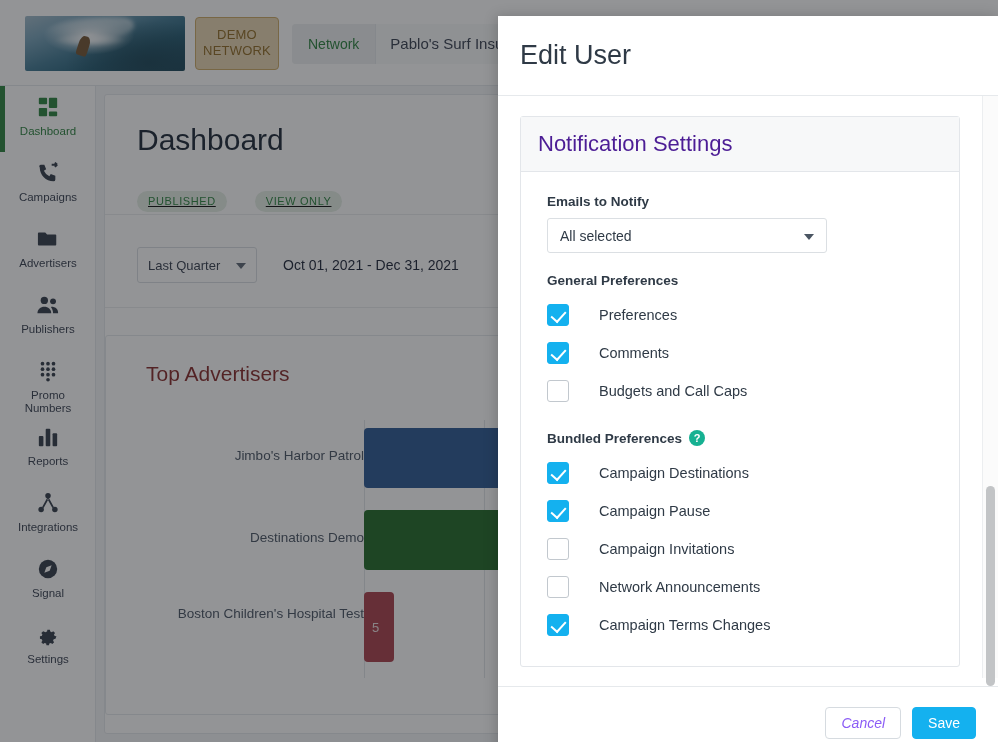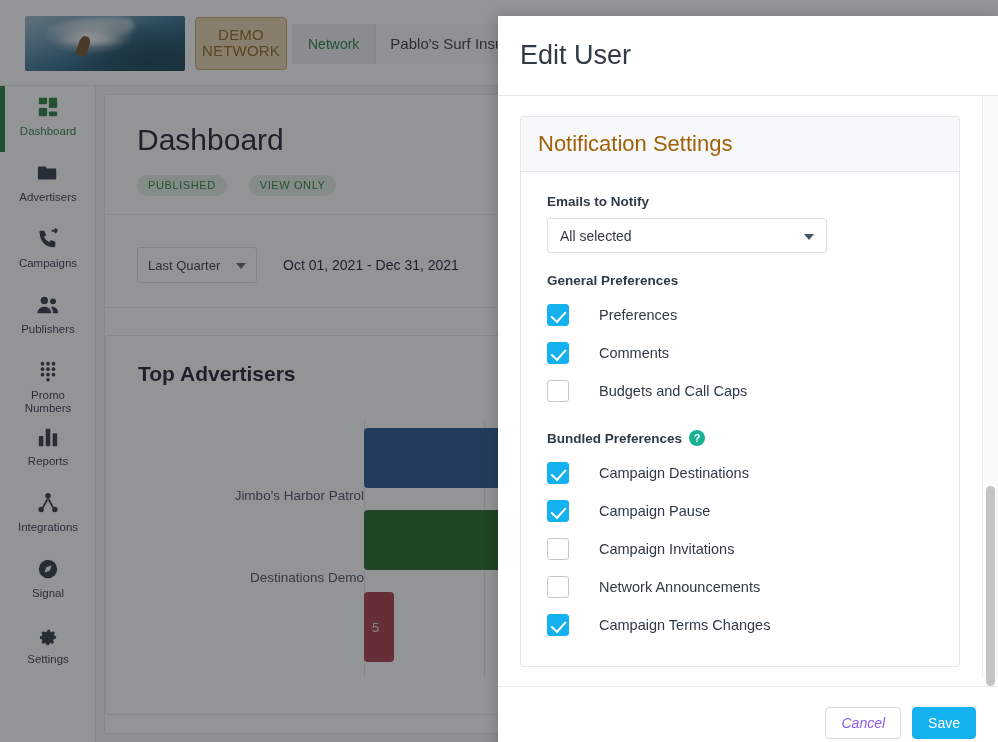--- a/index.html
+++ b/index.html
@@ -67,26 +67,26 @@
     position: absolute;
     left: 18%; top: 30%;
     width: 45%; height: 26%;
     background: radial-gradient(ellipse at 50% 50%, rgba(255,255,255,.85), rgba(255,255,255,0) 70%);
     filter: blur(1.5px);
   }
 
   .demo-badge {
     position: absolute;
     left: 195px; top: 17px;
-    width: 92px; height: 53px;
+    width: 84px; height: 53px;
     border: 1px solid #c9a45c;
     border-radius: 4px;
     background: #e6d2ad;
     color: #8a6318;
-    font-size: 15px;
+    font-size: 13px;
     line-height: 16px;
     letter-spacing: .2px;
     text-align: center;
     padding-top: 9px;
   }
 
   .tabgroup {
     position: absolute;
     left: 292px; top: 24px;
     height: 40px;
@@ -169,21 +169,21 @@
     background: #ffffff;
     border: 1px solid #e3e6ea;
     border-radius: 3px;
   }
   .page-title {
     position: absolute;
     left: 32px; top: 28px;
     font-size: 30px;
     color: #0e1b2b;
   }
-  .pills { position: absolute; left: 32px; top: 80px; display: flex; gap: 22px; }
+  .pills { position: absolute; left: 32px; top: 96px; display: flex; gap: 28px; text-decoration: underline; }
   .pill {
     height: 21px; line-height: 21px;
     padding: 0 11px;
     border-radius: 11px;
     background: #e2ece3;
     color: #1f7a33;
     font-size: 11px;
     letter-spacing: .6px;
   }
   .divider-row {
@@ -218,31 +218,30 @@
   }
 
   .widget {
     position: absolute;
     left: 0px; top: 240px;
     width: 820px; height: 380px;
     border: 1px solid #e3e6ea;
     border-radius: 3px;
     background: #fff;
   }
-  .widget-title { position: absolute; left: 32px; top: 26px; font-size: 21px; color: #0f172a; font-weight: bold; }
+  .widget-title { position: absolute; left: 40px; top: 26px; font-size: 21px; color: #7f1d1d; }
   .chart-area { position: absolute; left: 0; top: 84px; width: 820px; height: 282px; }
   .cat-label {
     position: absolute;
     right: 562px;
     text-align: right;
     font-size: 13.5px;
     line-height: 16px;
     color: #3e4a5a;
     width: 200px;
-    margin-top: 40px;
   }
   .grid-line { position: absolute; top: 0; width: 1px; height: 258px; background: #dfe3e7; }
   .bar { position: absolute; border-radius: 4px; }
   .bar-val { position: absolute; color: #e9dcdc; font-size: 13px; }
 
   
   #overlay {
     position: absolute;
     inset: 0;
     background: rgba(40, 42, 46, 0.50);
@@ -285,21 +284,21 @@
     background: #ffffff;
   }
   .settings-card-head {
     height: 55px;
     background: #f7f8f9;
     border-bottom: 1px solid #e3e6ea;
     display: flex;
     align-items: center;
     padding-left: 17px;
   }
-  .settings-card-title { font-size: 22px; color: #a16207; }
+  .settings-card-title { font-size: 22px; color: #4c1d95; }
   .settings-card-body { padding: 22px 26px 22px 26px; }
 
   .field-label {
     font-size: 13.5px;
     font-weight: bold;
     color: #2f3a46;
     margin-bottom: 9px;
   }
   .select-box {
     position: relative;
@@ -451,34 +450,34 @@
               <rect x="2" y="13" width="9" height="9" rx="1"></rect>
               <rect x="13" y="17" width="9" height="5" rx="1"></rect>
             </svg>
         </span>
         <span class="lb">Dashboard</span>
       </div>
 
       <div class="nav-item">
         <span class="ic">
           <svg width="24" height="22" viewBox="0 0 24 24">
-              <path d="M2 5h7l2 2h9a1 1 0 011 1v10a1 1 0 01-1 1H2a1 1 0 01-1-1V6a1 1 0 011-1z"></path>
-            </svg>
-        </span>
-        <span class="lb">Advertisers</span>
-      </div>
-
-      <div class="nav-item">
-        <span class="ic">
-          <svg width="24" height="22" viewBox="0 0 24 24">
               <path d="M4 3h4l2 5-2.5 1.5a12 12 0 006 6L15 13l5 2v4a2 2 0 01-2 2C9.7 21 3 14.3 3 6a2 2 0 011-3z"></path>
               <path d="M16 3h6m0 0l-2.5-2.3M22 3l-2.5 2.3" stroke="#26303f" stroke-width="2" fill="none"></path>
             </svg>
         </span>
         <span class="lb">Campaigns</span>
+      </div>
+
+      <div class="nav-item">
+        <span class="ic">
+          <svg width="24" height="22" viewBox="0 0 24 24">
+              <path d="M2 5h7l2 2h9a1 1 0 011 1v10a1 1 0 01-1 1H2a1 1 0 01-1-1V6a1 1 0 011-1z"></path>
+            </svg>
+        </span>
+        <span class="lb">Advertisers</span>
       </div>
 
       <div class="nav-item">
         <span class="ic">
           <svg width="26" height="22" viewBox="0 0 26 24">
               <circle cx="9" cy="7" r="4"></circle>
               <circle cx="18.5" cy="8" r="3.2"></circle>
               <path d="M1.5 21c0-4.3 3.4-7 7.5-7s7.5 2.7 7.5 7z"></path>
               <path d="M17 14c3.7 0 7 2.3 7 6.2V21h-5.5c0-2.7-.8-5-2.3-6.9z"></path>
             </svg>
@@ -573,20 +572,21 @@
         <div class="widget">
           <div class="widget-title">Top Advertisers</div>
           <div class="chart-area">
             <div class="grid-line" style="left:258px"></div>
             <div class="grid-line" style="left:378px"></div>
             <div class="grid-line" style="left:498px"></div>
             <div class="grid-line" style="left:618px"></div>
 
             <div class="cat-label" style="top:28px">Jimbo's Harbor Patrol</div>
             <div class="cat-label" style="top:110px">Destinations Demo</div>
+            <div class="cat-label" style="top:185px; line-height:18px">Boston Children's Hospital Test</div>
 
             <div class="bar" style="left:258px; top:8px;   width:400px; height:60px; background:#1f4e8c"></div>
             <div class="bar" style="left:258px; top:90px;  width:378px; height:60px; background:#14601a"></div>
             <div class="bar" style="left:258px; top:172px; width:30px;  height:70px; background:#a53540"></div>
             <div class="bar-val" style="left:266px; top:200px">5</div>
           </div>
         </div>
 
       </div>
     </div>

